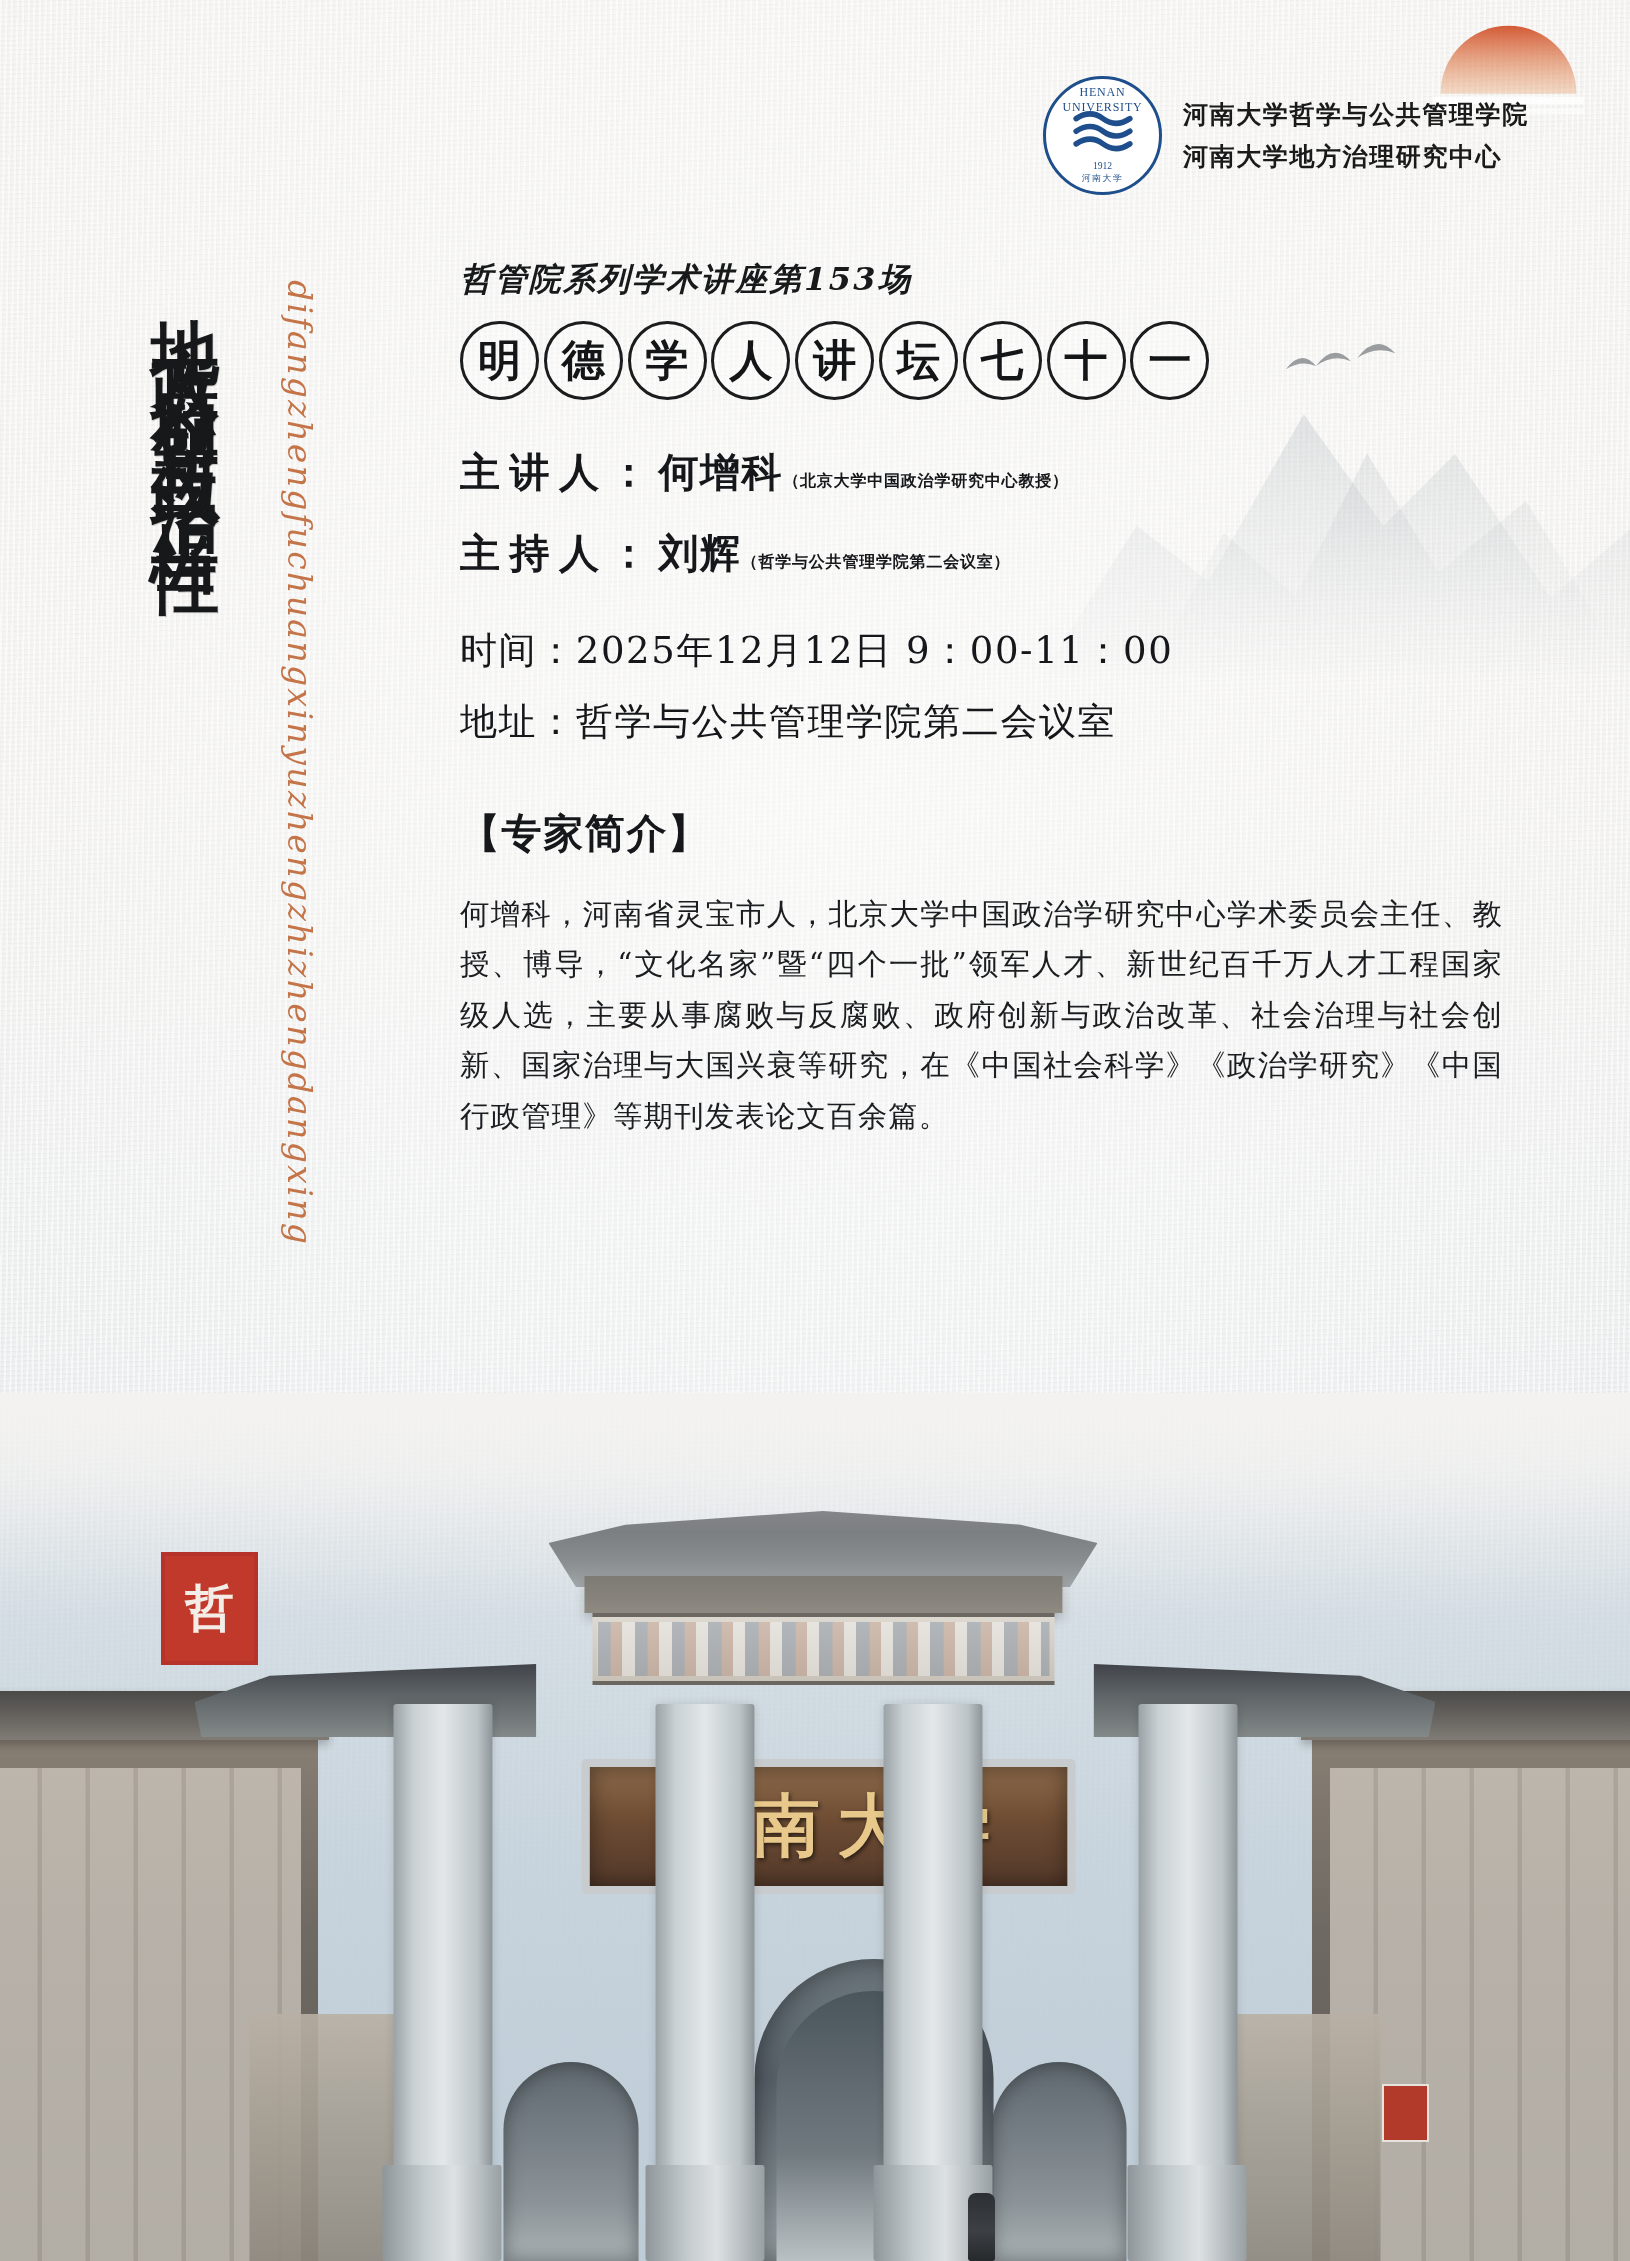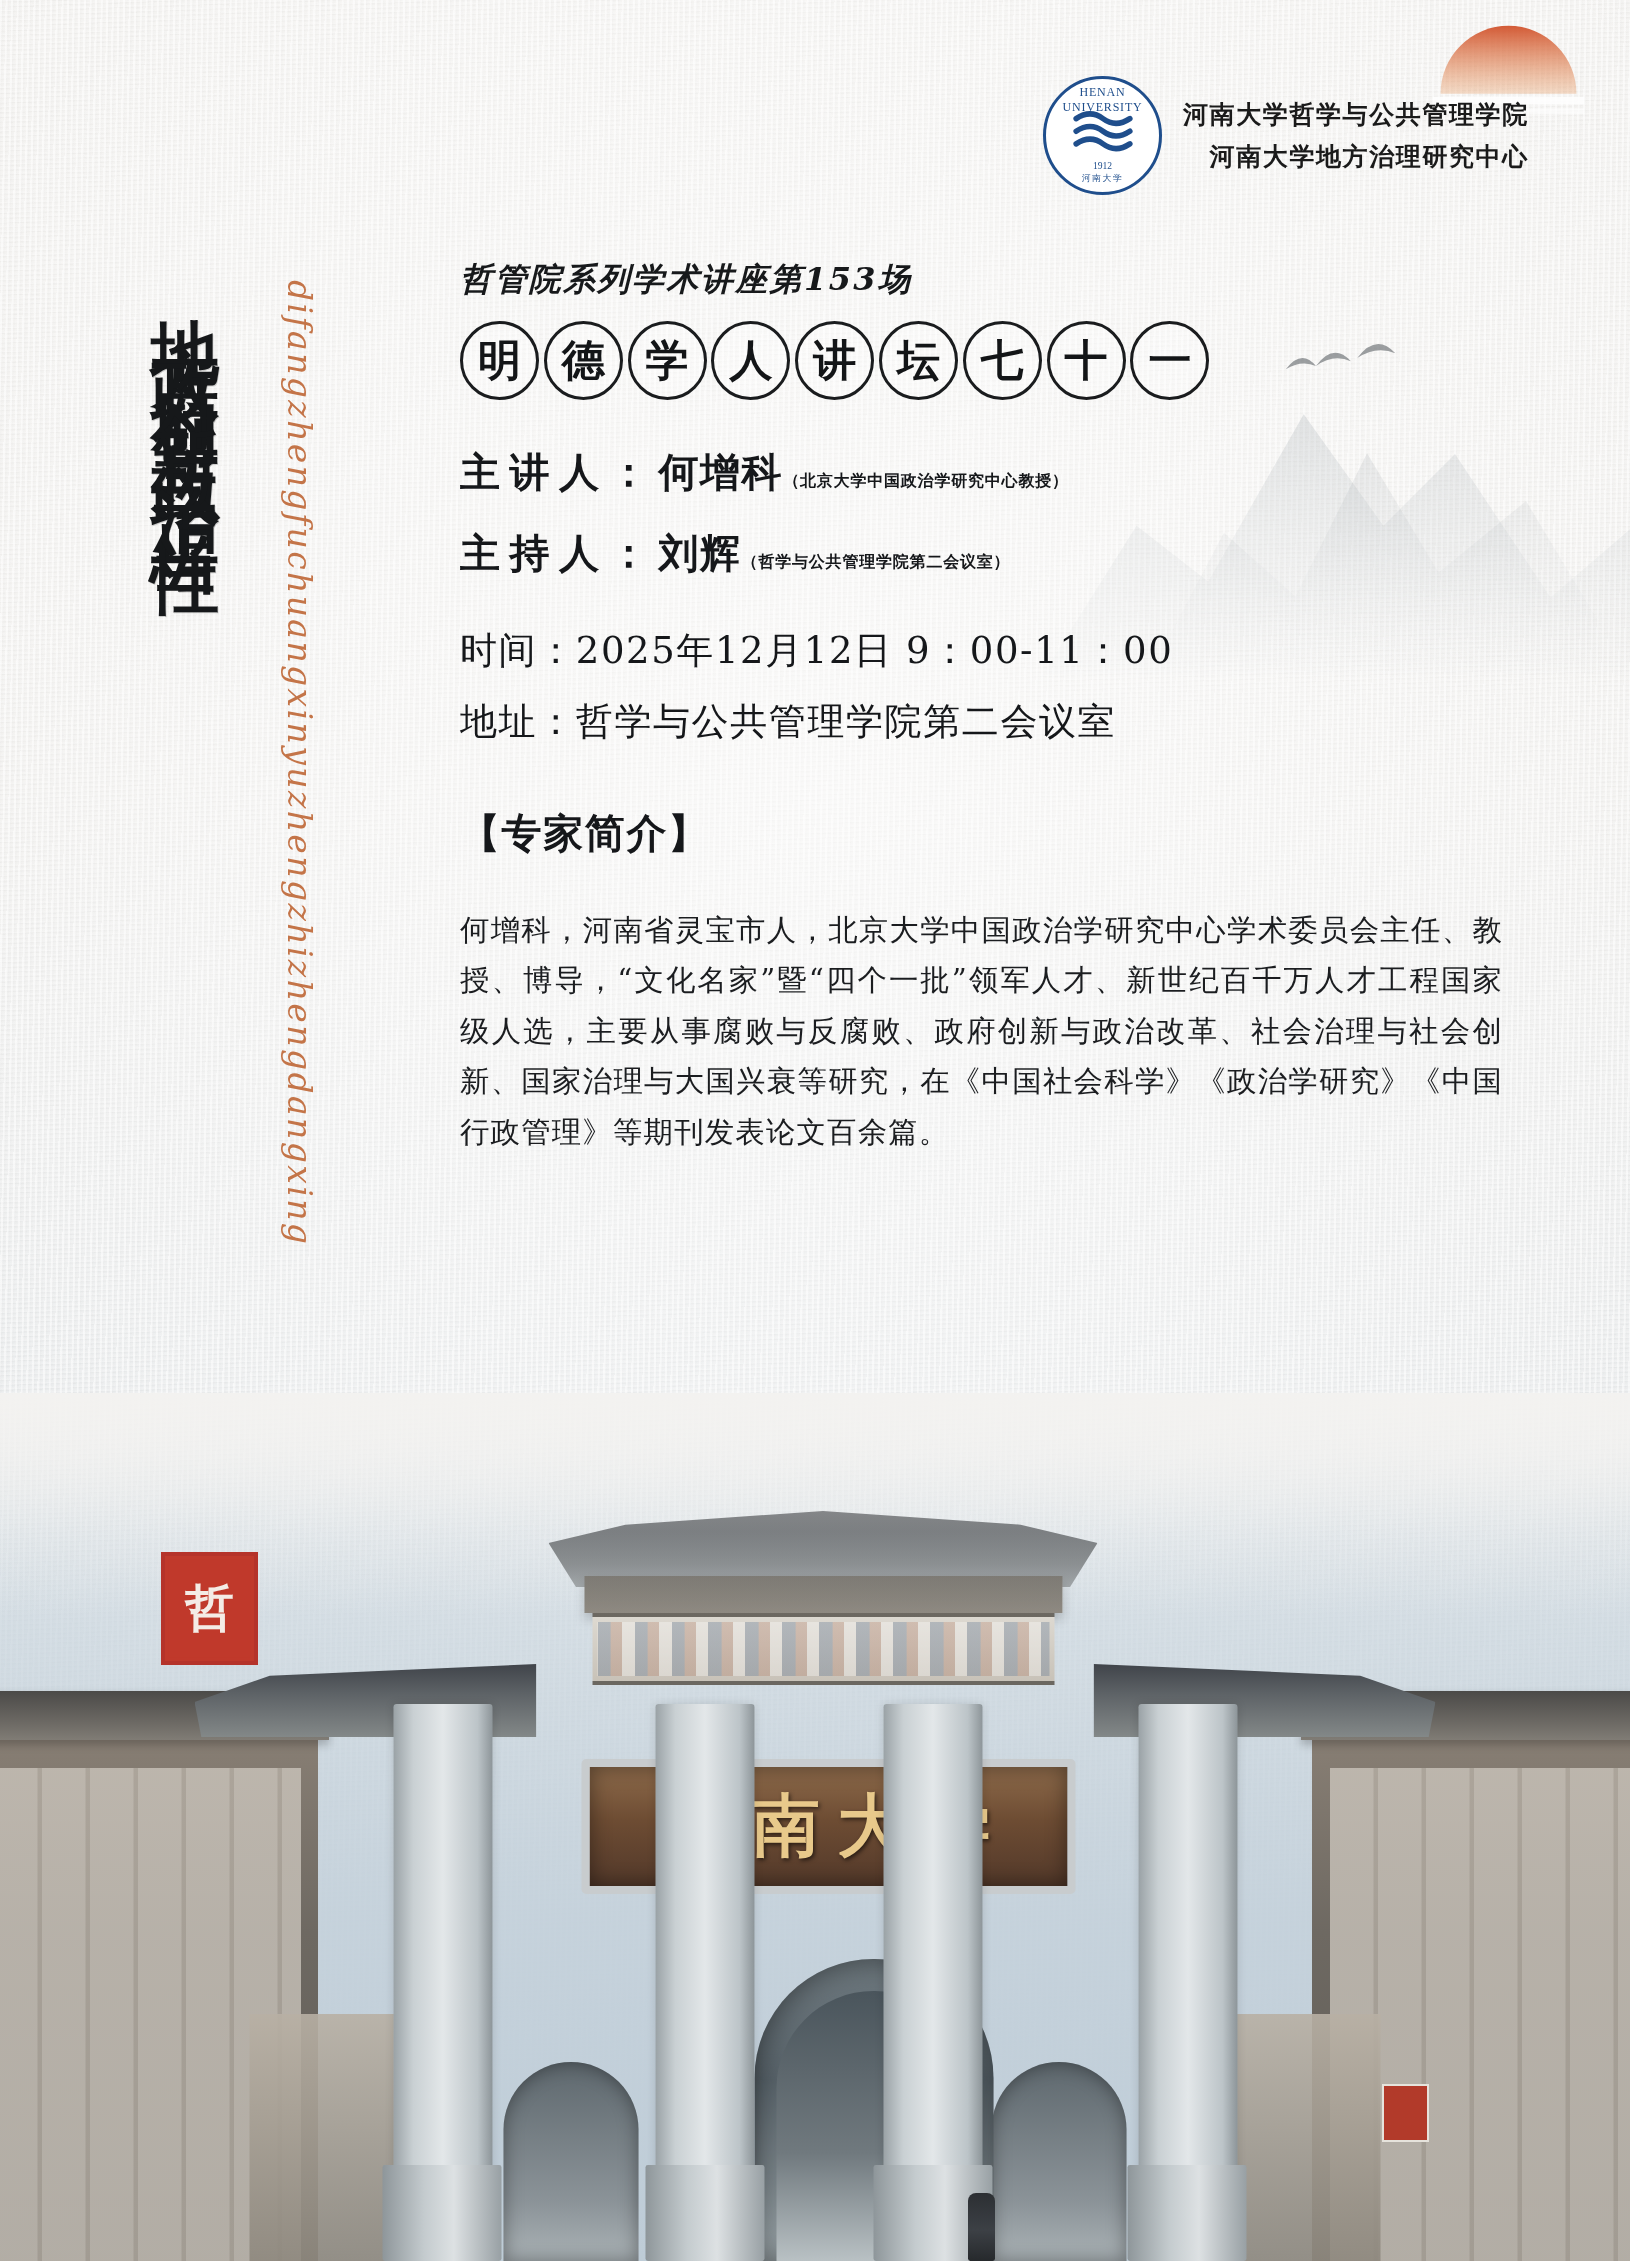--- a/index.html
+++ b/index.html
@@ -330,21 +330,20 @@
     width: 100%;
     text-align: center;
     font-size: 9.6px;
     color: #1f4e8c;
     font-family: "Liberation Serif", serif;
   }
   .inst-names {
     display: flex;
     flex-direction: column;
     gap: 9.6px;
-    text-align: right;
   }
   .inst-name {
     font-family: "DejaVu Serif", "Liberation Serif", serif;
     font-size: 25px;
     color: #1a1a1a;
     letter-spacing: 1.6px;
     font-weight: 600;
     white-space: nowrap;
   }
 
@@ -462,21 +461,21 @@
   .meta-line.first { margin-top: 45px; }
   .bio-heading {
     margin-top: 59px;
     font-family: "DejaVu Serif", "Liberation Serif", serif;
     font-size: 40px;
     font-weight: 700;
     color: #15171a;
     letter-spacing: 1.6px;
   }
   .bio-body {
-    margin-top: 44px;
+    margin-top: 28px;
     width: 1043px;
     font-family: "DejaVu Serif", "Liberation Serif", serif;
     font-size: 29.4px;
     line-height: 1.72;
     color: #1b1d20;
     letter-spacing: 1.2px;
     text-align: justify;
   }
 </style>
 </head>

